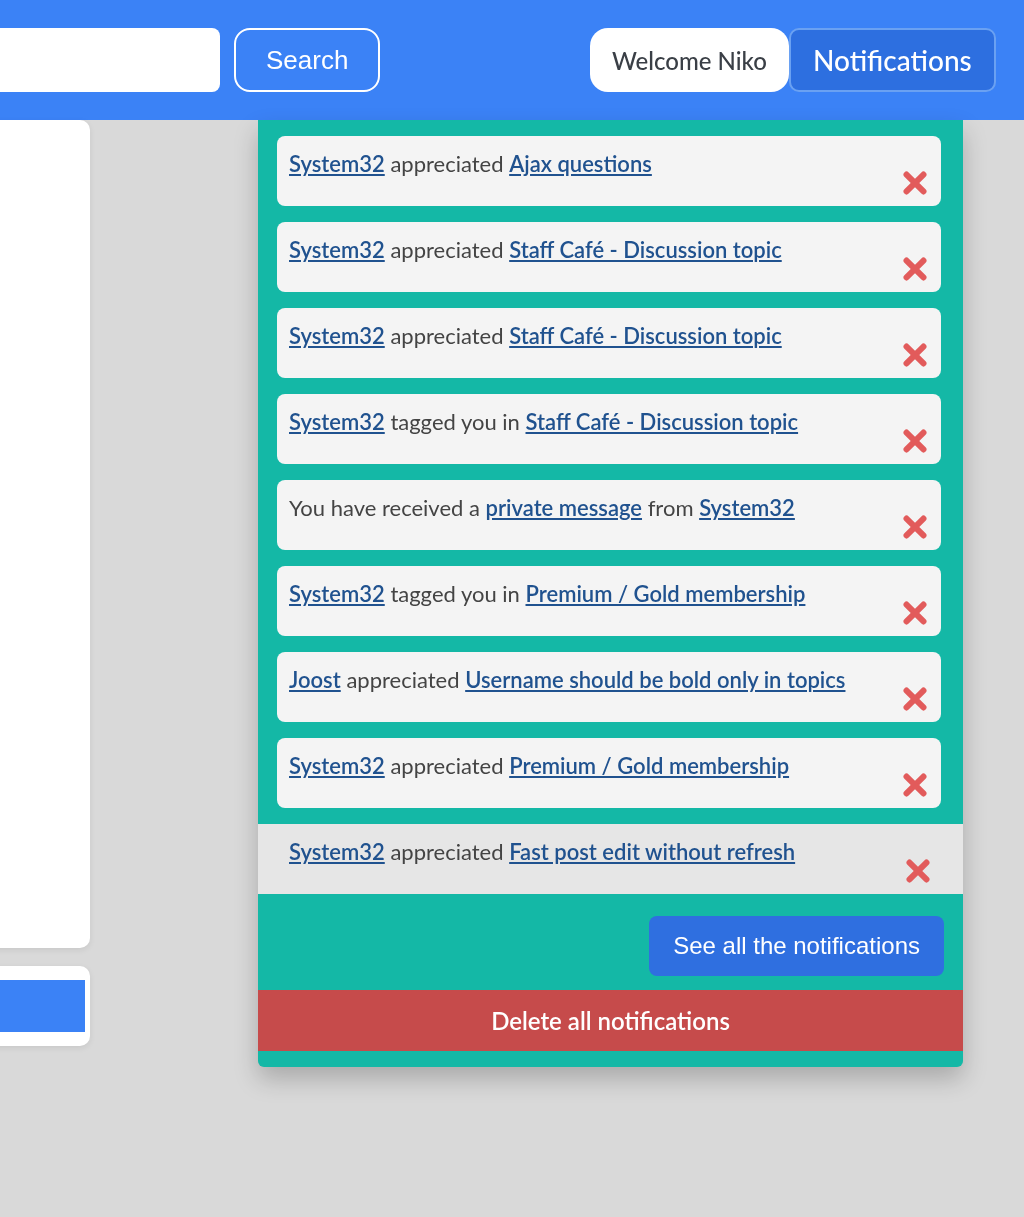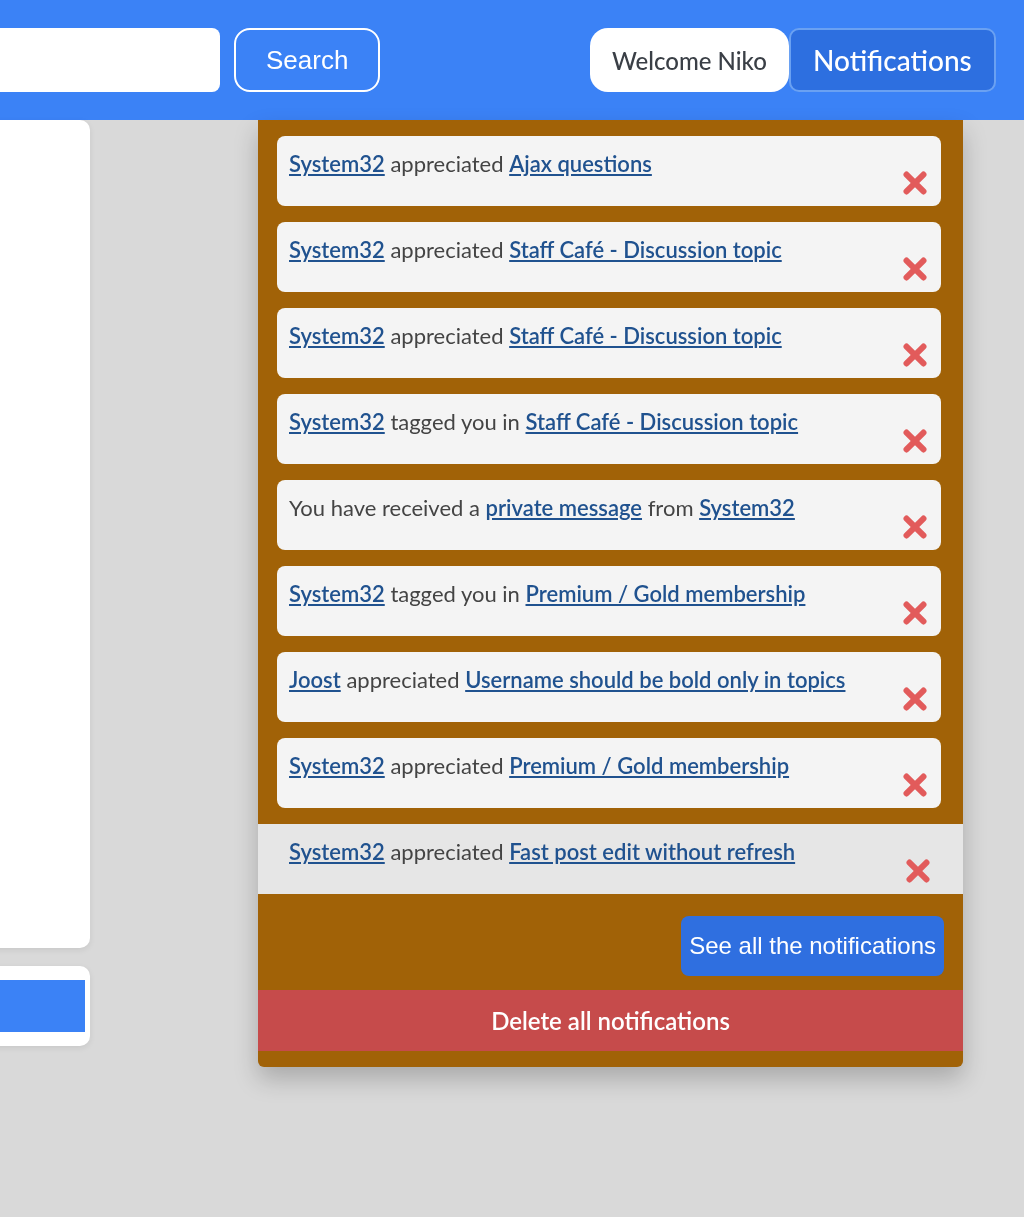--- a/index.html
+++ b/index.html
@@ -51,21 +51,21 @@
     content: "";
     display: block; position: absolute; left: 0; top: 14px;
     width: 325px; height: 52px;
     background: #3b82f6; border-radius: 10px 0 0 10px;
   }
 
   
   .panel {
     position: absolute; left: 258px; top: 120px;
     width: 705px;
-    background: #a16207;
+    background: #14b8a6;
     box-shadow: 0 12px 24px rgba(0,0,0,0.22);
     border-radius: 0 0 6px 6px;
     padding: 16px 19px 16px 19px;
   }
 
   .notif-row {
     position: relative;
     width: 664px; min-height: 70px;
     background: #f4f4f4; border-radius: 8px;
     margin-bottom: 16px;
@@ -100,21 +100,21 @@
   .notif-row.highlight .close-x { right: 33px; }
 
   .footer-row {
     display: flex; justify-content: flex-end;
     padding: 6px 0 0 0;
   }
   .see-all {
     background: #2f6fe0; color: #ffffff;
     border: none; border-radius: 8px;
     font-size: 24px; font-weight: 500;
-    padding: 16px 8px; cursor: pointer;
+    padding: 16px 24px; cursor: pointer;
   }
   .delete-all {
     margin-top: 14px;
     width: 705px; margin-left: -19px;
     background: #c64b4b; color: #ffffff; text-align: center;
     font-size: 24px; font-weight: 600;
     padding: 16px 0; cursor: pointer;
   }
 
   

